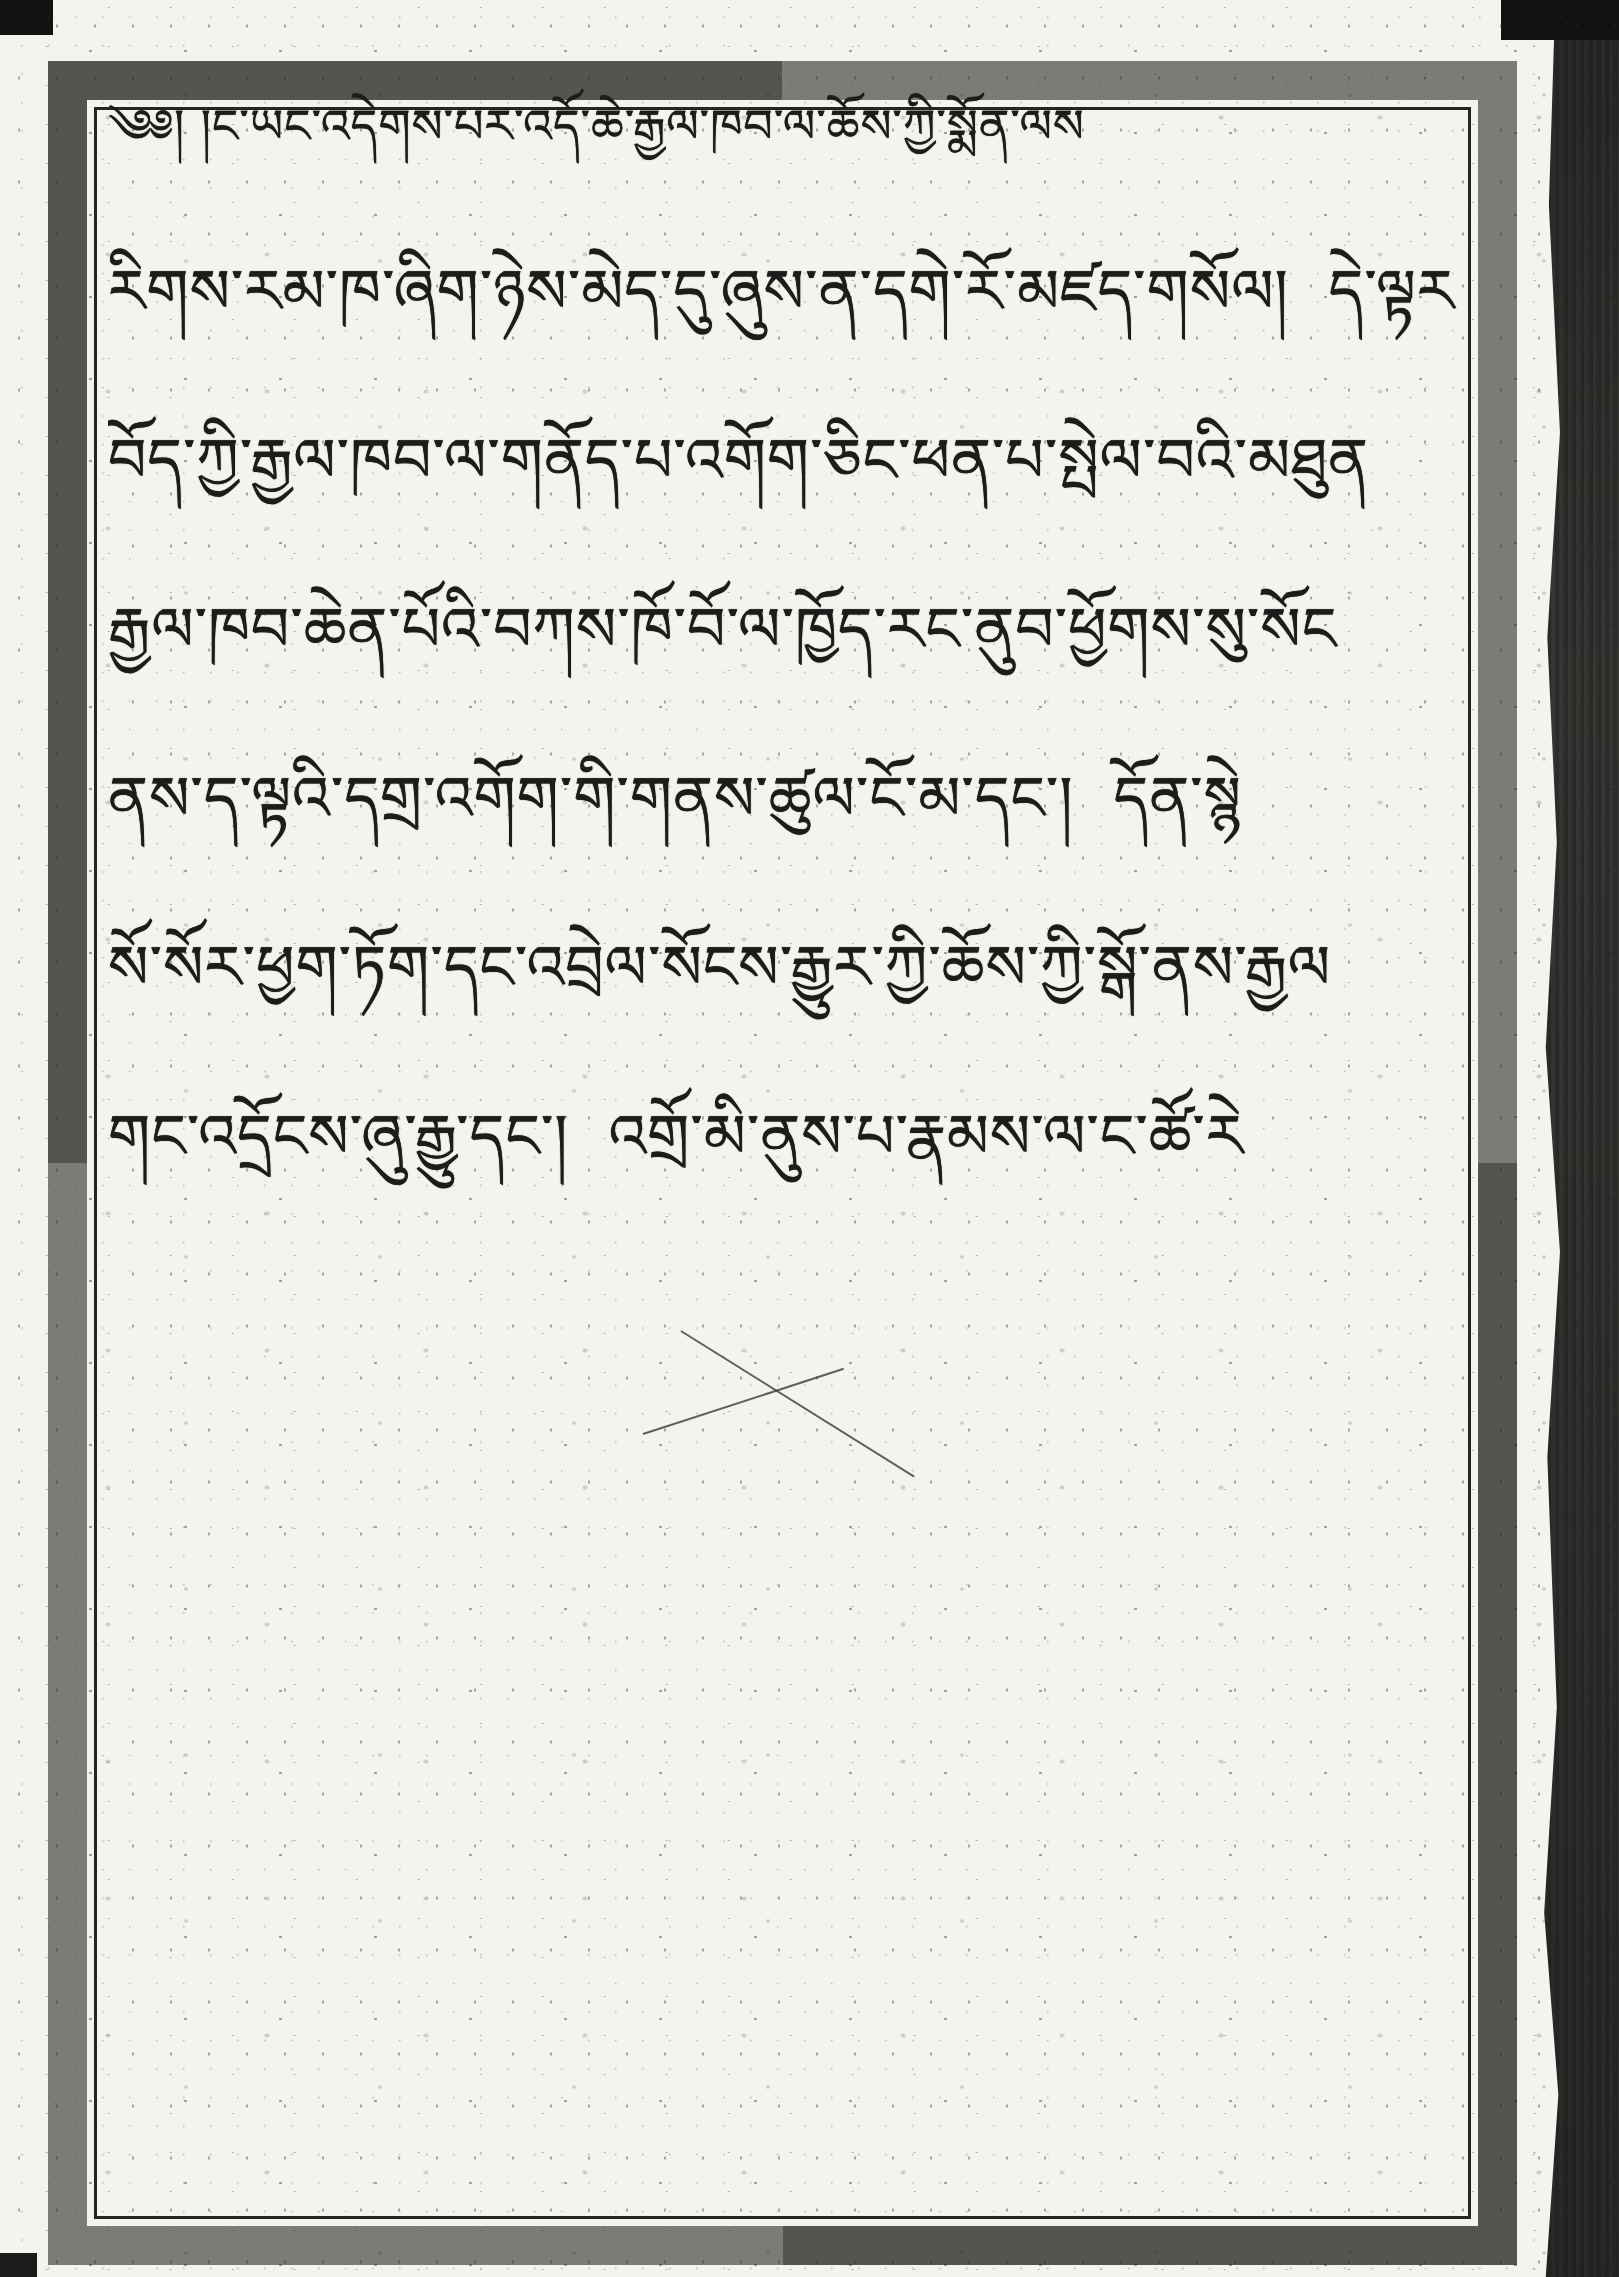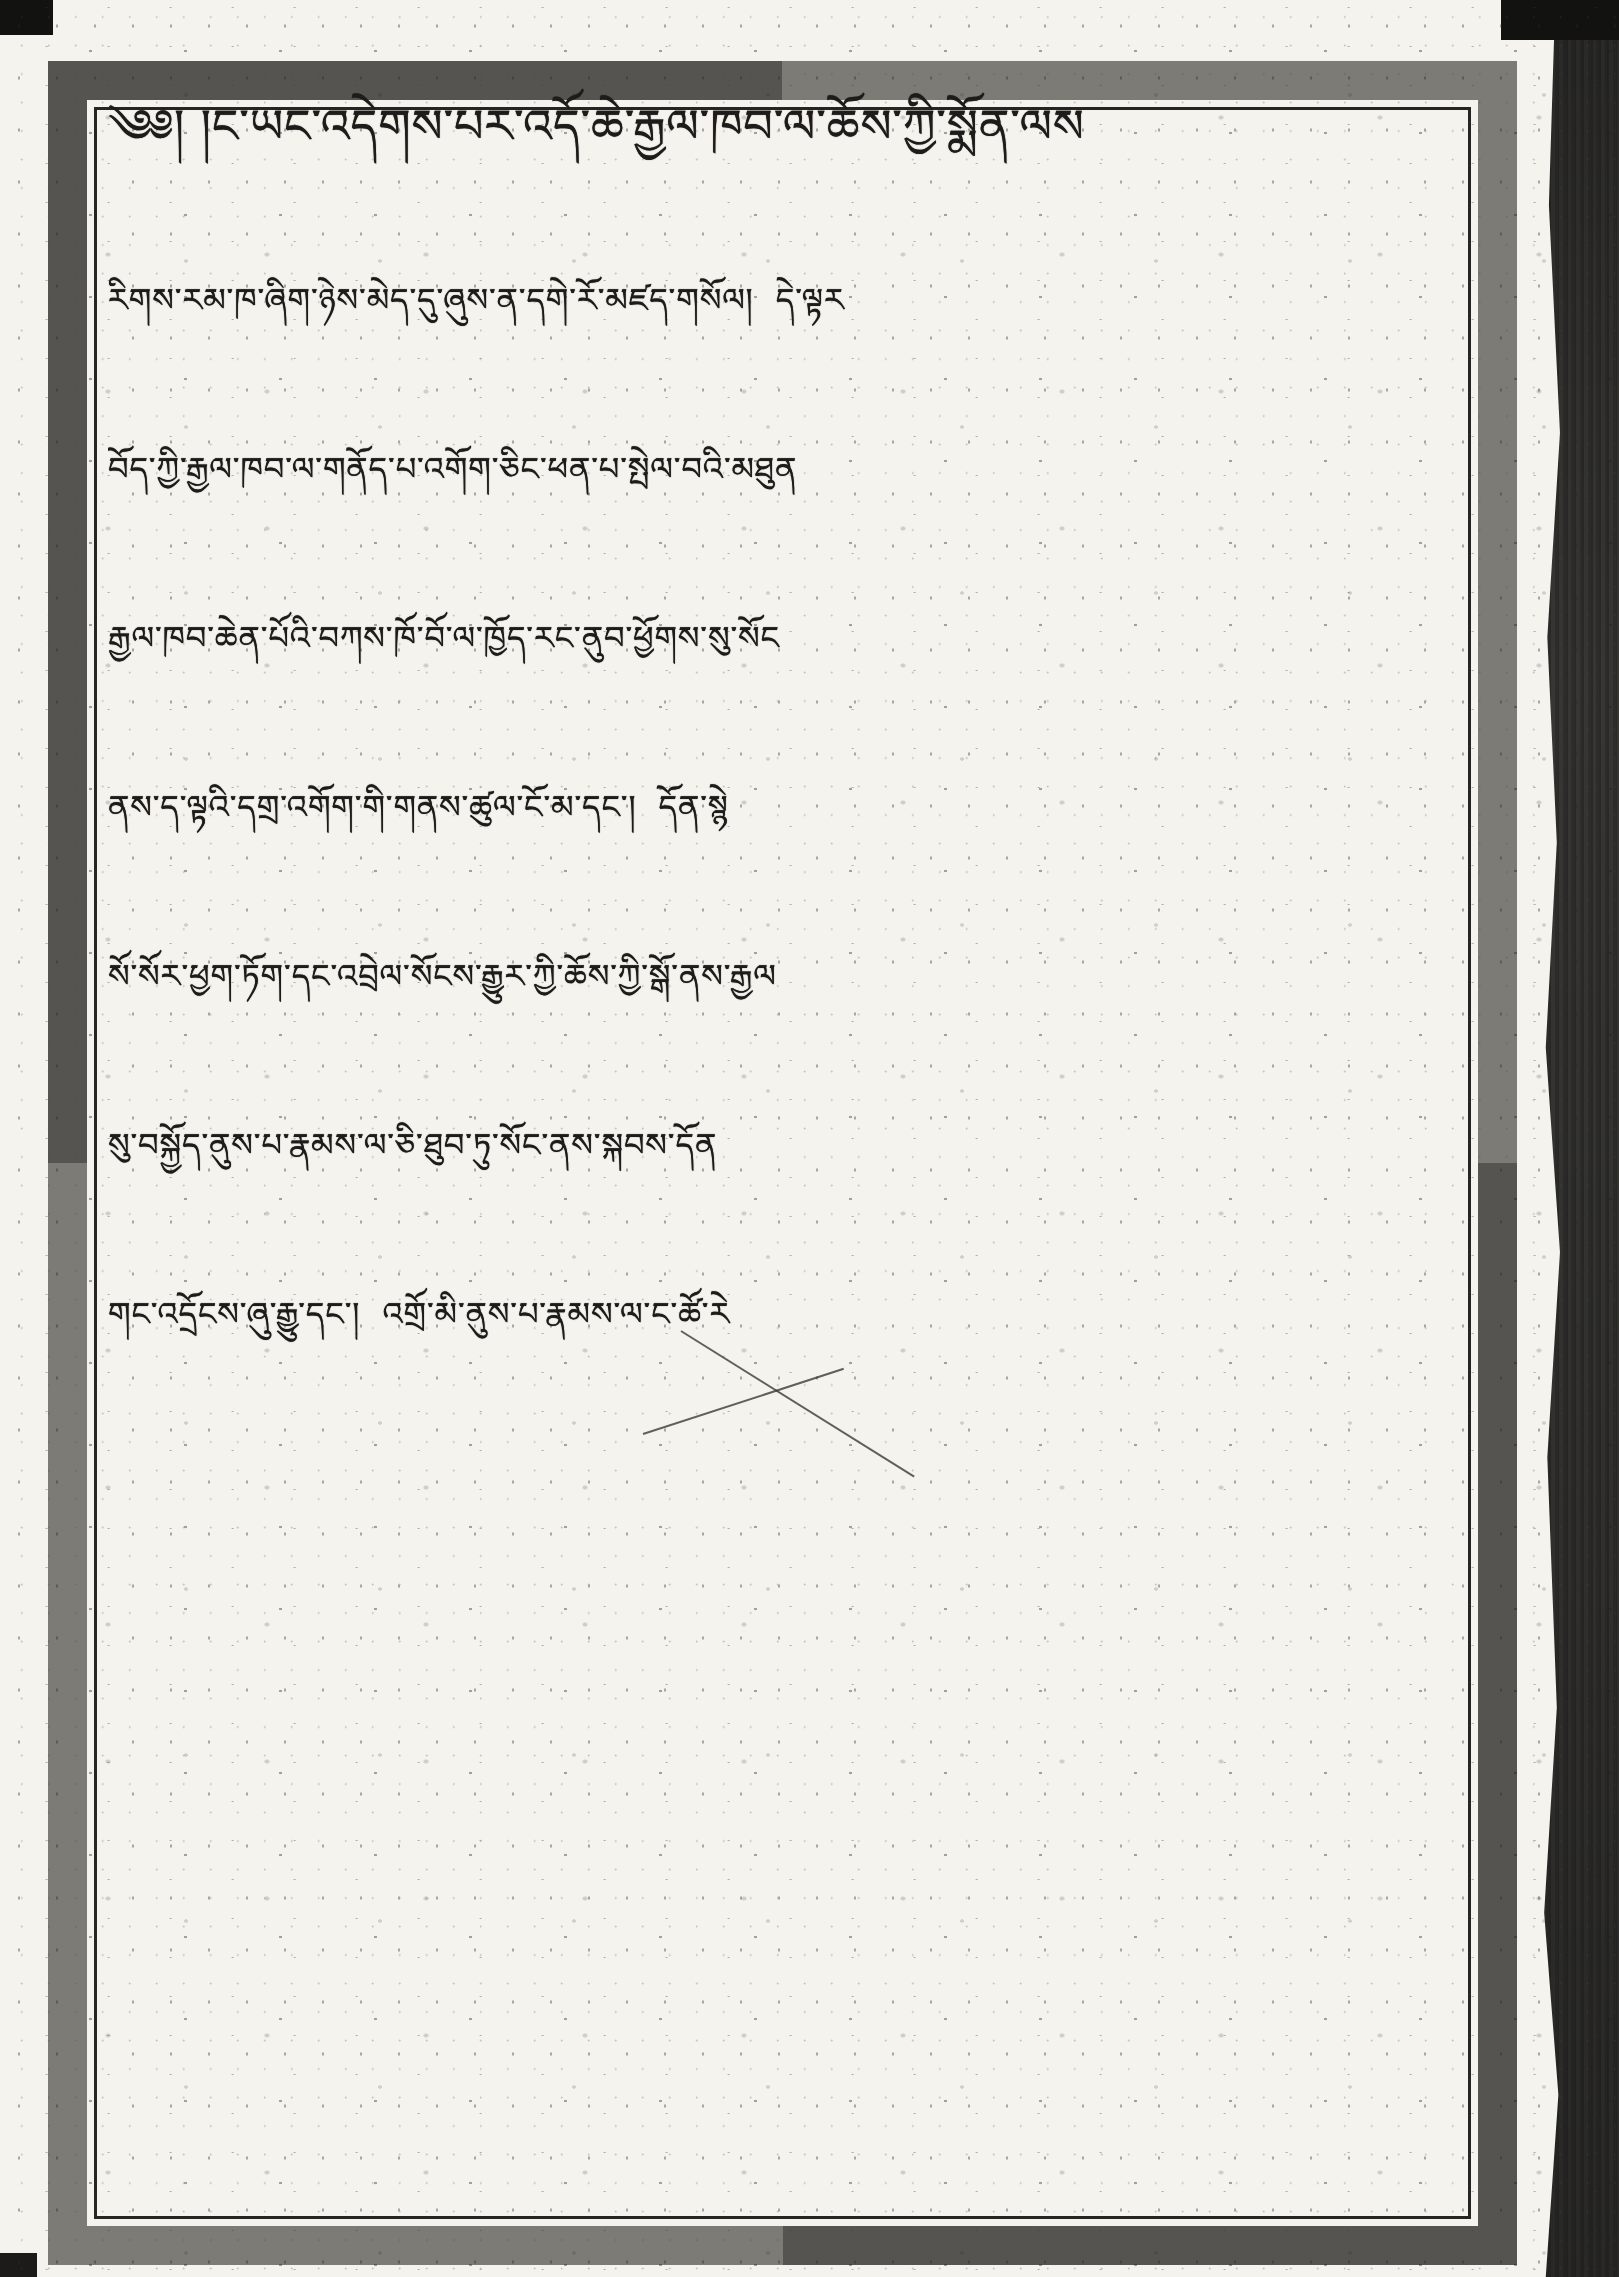--- a/index.html
+++ b/index.html
@@ -55,21 +55,21 @@
   .crack1{position:absolute;left:681px;top:1330px;width:275px;height:1.8px;background:#3a3936;
     transform:rotate(32deg);transform-origin:left center;opacity:.8;}
   .crack2{position:absolute;left:643px;top:1433px;width:211px;height:1.8px;background:#3a3936;
     transform:rotate(-18deg);transform-origin:left center;opacity:.8;}
   
   .text-block{
     position:absolute;left:108px;top:55px;width:1374px;z-index:3;
   }
   .text-line{
     height:169px;display:flex;align-items:center;
-    font-size:32px;color:#1d1c1a;letter-spacing:0.9px;
+    font-size:60px;color:#1d1c1a;letter-spacing:0.9px;
     white-space:pre;overflow:hidden;
     text-shadow:0 0 0.9px #1d1c1a;
   }
   .text-line:first-child{font-size:46px;}
 </style>
 </head>
 <body>
 
 <div class="scan">
 
@@ -77,21 +77,20 @@
     <div class="frame-inner"></div>
   </div>
 
   <div class="text-block">
     <div class="text-line">༄༅། །ང་ཡང་འདེགས་པར་འདོ་ཆེ་རྒྱལ་ཁབ་ལ་ཆོས་ཀྱི་སྨོན་ལས</div>
     <div class="text-line">རིགས་རམ་ཁ་ཞིག་ཉེས་མེད་དུ་ཞུས་ན་དགེ་རོ་མཛད་གསོལ།  དེ་ལྟར</div>
     <div class="text-line">བོད་ཀྱི་རྒྱལ་ཁབ་ལ་གནོད་པ་འགོག་ཅིང་ཕན་པ་སྤེལ་བའི་མཐུན</div>
     <div class="text-line">རྒྱལ་ཁབ་ཆེན་པོའི་བཀས་ཁོ་བོ་ལ་ཁྱོད་རང་ནུབ་ཕྱོགས་སུ་སོང</div>
     <div class="text-line">ནས་ད་ལྟའི་དགྲ་འགོག་གི་གནས་ཚུལ་ངོ་མ་དང་།  དོན་སྙེ</div>
     <div class="text-line">སོ་སོར་ཕྱག་ཏོག་དང་འབྲེལ་སོངས་རྒྱུར་ཀྱི་ཆོས་ཀྱི་སྒོ་ནས་རྒྱལ</div>
-    <div class="text-line">སུ་བསྐྱོད་ནུས་པ་རྣམས་ལ་ཅི་ཐུབ་ཏུ་སོང་ནས་སྐབས་དོན</div>
     <div class="text-line">གང་འདྲོངས་ཞུ་རྒྱུ་དང་།  འགྲོ་མི་ནུས་པ་རྣམས་ལ་ང་ཚོ་རེ</div>
   </div>
 
   <div class="crack1"></div>
   <div class="crack2"></div>
 
   <div class="edge-right"></div>
   <div class="corner-tl"></div>
   <div class="corner-tr"></div>
   <div class="corner-bl"></div>

